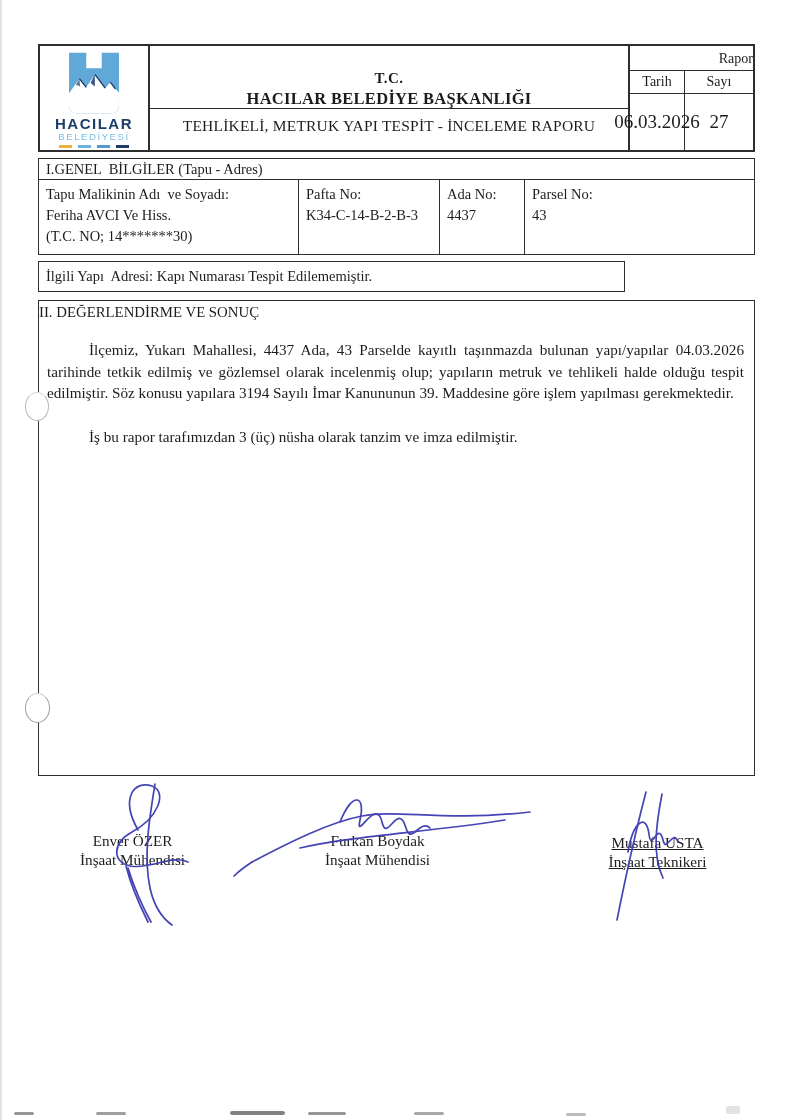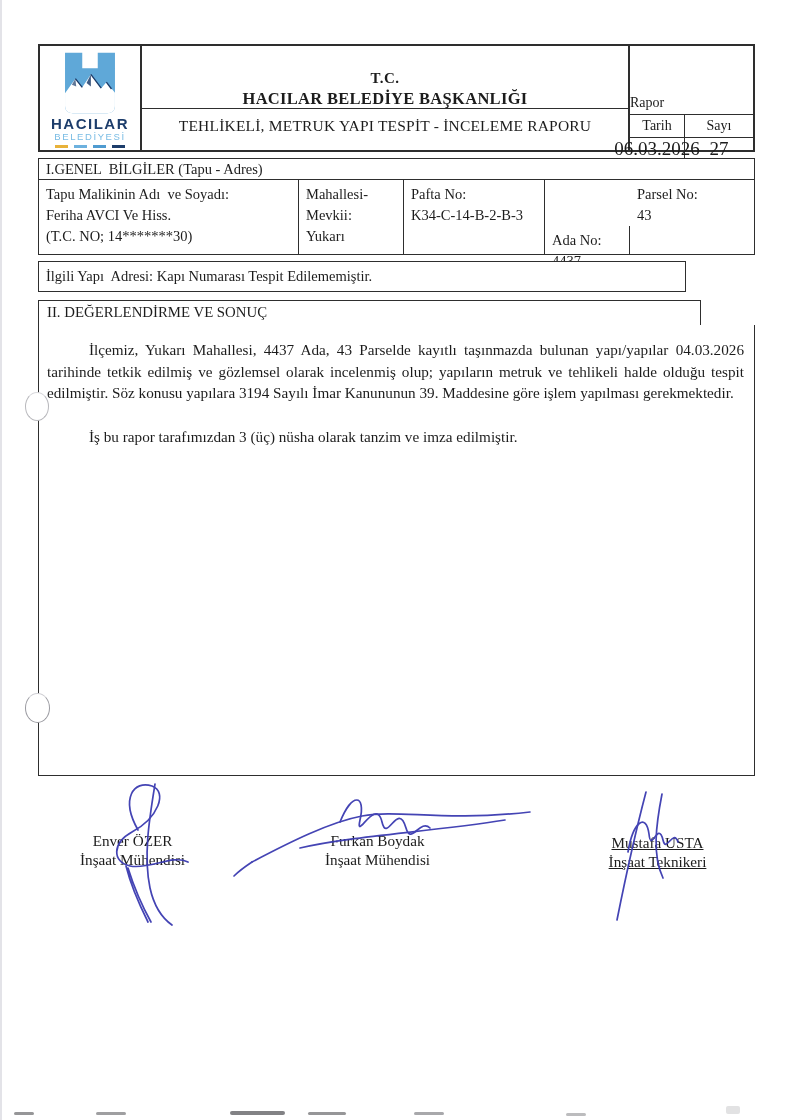--- a/index.html
+++ b/index.html
@@ -6,57 +6,57 @@
   body{
     width:794px;height:1120px;position:relative;background:#ffffff;
     font-family:"Liberation Serif", serif;color:#1c1c1c;overflow:hidden;
   }
   .abs{position:absolute;}
   .pre{white-space:pre-wrap;}
   .bordered{border:1.6px solid #2e2e2e;box-sizing:border-box;background:#fff;}
 
   
   .header-box{left:38px;top:44px;width:717px;height:108px;display:flex;border-width:2px;}
-  .logo-cell{width:102px;border-right:2px solid #2e2e2e;box-sizing:border-box;
+  .logo-cell{width:110px;border-right:2px solid #2e2e2e;box-sizing:border-box;
     display:flex;flex-direction:column;align-items:center;justify-content:center;padding-top:4px;}
   .logo-name{font-family:"Liberation Sans", sans-serif;font-weight:bold;font-size:15px;
     letter-spacing:1.5px;color:#1d3d6b;line-height:15px;margin-top:2px;}
   .logo-sub{font-family:"Liberation Sans", sans-serif;font-size:9.5px;letter-spacing:1.6px;
     color:#79bce4;line-height:11px;}
   .logo-dashes{display:flex;gap:6px;margin-top:3px;}
   .logo-dashes span{display:block;width:13px;height:3px;}
 
   .title-cell{flex:1;position:relative;text-align:center;box-sizing:border-box;}
   .tc-line{margin-top:24px;font-weight:bold;font-size:15px;letter-spacing:.5px;}
   .authority-line{font-weight:bold;font-size:16.5px;letter-spacing:.3px;margin-top:2px;}
   .title-divider{position:absolute;left:0;right:0;top:62px;border-top:1.6px solid #2e2e2e;}
   .report-title{position:absolute;left:0;right:0;top:71px;font-size:15.5px;letter-spacing:.2px;}
 
   .rapor-cell{width:125px;border-left:2px solid #2e2e2e;box-sizing:border-box;
     display:flex;flex-direction:column;font-size:14px;}
-  .rapor-head{height:25px;line-height:25px;text-align:left;border-bottom:1.4px solid #2e2e2e;box-sizing:border-box;margin-top:44px;}
+  .rapor-head{height:25px;line-height:25px;text-align:right;border-bottom:1.4px solid #2e2e2e;box-sizing:border-box;}
   .rapor-sub{display:flex;height:23px;border-bottom:1.4px solid #2e2e2e;box-sizing:border-box;}
   .rapor-sub .c1,.rapor-vals .c1{width:55px;border-right:1.4px solid #2e2e2e;box-sizing:border-box;text-align:center;}
   .rapor-sub .c2,.rapor-vals .c2{flex:1;text-align:center;}
   .rapor-sub div{line-height:22px;}
   .rapor-vals{flex:1;display:flex;}
   .rapor-vals div{display:flex;align-items:center;justify-content:center;font-size:19px;}
 
   
   .sec1-bar{left:38px;top:158px;width:717px;height:34px;font-size:14.5px;
     line-height:20px;padding-left:7px;}
   .info-table{left:38px;top:179px;width:717px;height:76px;display:flex;font-size:14.5px;}
   .info-cell{box-sizing:border-box;border-right:1.5px solid #2e2e2e;padding:4px 6px 0 7px;line-height:21px;}
   .info-cell:last-child{border-right:none;}
-  .addr-box{left:38px;top:261px;width:648px;height:31px;font-size:14.5px;
+  .addr-box{left:38px;top:261px;width:587px;height:31px;font-size:14.5px;
     line-height:28px;padding-left:7px;}
 
   
-  .sec2-bar{left:38px;top:300px;width:663px;height:26px;font-size:14.8px;
-    line-height:23px;padding-left:8px;}
+  .sec2-bar{left:38px;top:300px;width:717px;height:26px;font-size:14.8px;
+    line-height:23px;padding-left:0;}
   .sec2-body{left:38px;top:325px;width:717px;height:451px;border-top:none;padding:14px 10px 0 8px;}
   .sec2-body p{margin:0;font-size:15.2px;line-height:21.5px;text-align:justify;text-indent:42px;}
   .sec2-body p.second{margin-top:22px;text-align:left;}
 
   
   .punch{background:#fff;border-radius:50%;z-index:5;}
   .punch-1{left:25px;top:392px;width:22px;height:27px;border:1.5px solid #b9b9bd;border-top-color:#d8d8dc;}
   .punch-2{left:25px;top:693px;width:23px;height:28px;border:1.7px solid #9a9aa0;border-top-color:#cfcfd4;}
 
   
@@ -123,30 +123,25 @@
 </div>
 
 <div class="abs bordered sec1-bar pre">I.GENEL  BİLGİLER (Tapu - Adres)</div>
 
 <div class="abs bordered info-table">
   <div class="info-cell" style="width:260px;">
     <div class="pre">Tapu Malikinin Adı  ve Soyadı:</div>
     <div>Feriha AVCI Ve Hiss.</div>
     <div>(T.C. NO; 14*******30)</div>
   </div>
-  <div class="info-cell" style="width:105px;">
-    <div>Mahallesi-</div>
-    <div>Mevkii:</div>
-    <div>Yukarı</div>
-  </div>
   <div class="info-cell" style="width:141px;">
     <div>Pafta No:</div>
     <div>K34-C-14-B-2-B-3</div>
   </div>
-  <div class="info-cell" style="width:85px;margin-top:46px;">
+  <div class="info-cell" style="width:85px;">
     <div>Ada No:</div>
     <div>4437</div>
   </div>
   <div class="info-cell" style="flex:1;">
     <div>Parsel No:</div>
     <div>43</div>
   </div>
 </div>
 
 <div class="abs bordered addr-box pre">İlgili Yapı  Adresi: Kapı Numarası Tespit Edilememiştir.</div>

